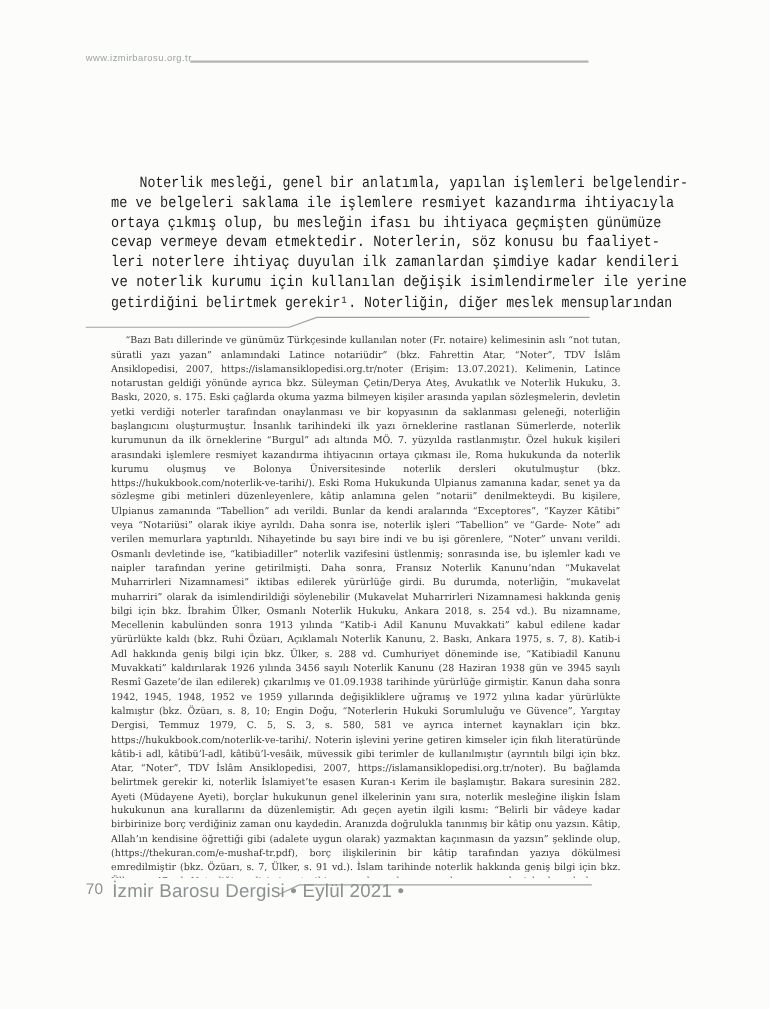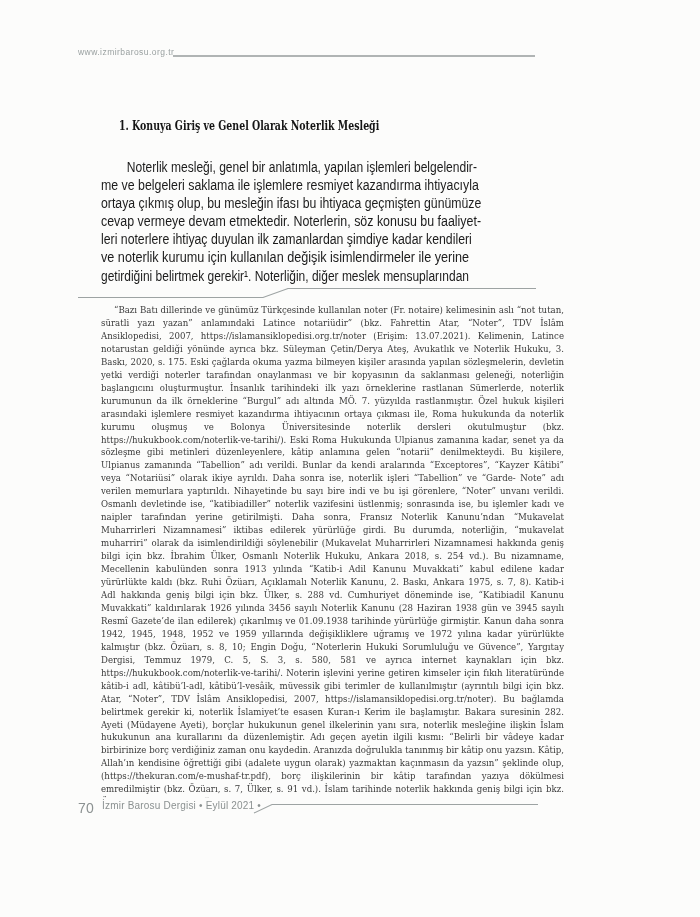--- a/index.html
+++ b/index.html
@@ -4,45 +4,42 @@
 <style>
   html,body{margin:0;padding:0;}
   body{background:#fcfcfb;width:700px;height:917px;overflow:hidden;}
   .sheet{position:absolute;left:16px;top:0;width:700px;height:686px;background:#fcfcfb;}
   .header-url{position:absolute;left:62px;top:47px;font-family:"Liberation Sans",sans-serif;
     font-size:8.5px;letter-spacing:.45px;color:#9aa1a1;}
   .header-rule{position:absolute;left:157px;top:55px;width:362px;height:2px;background:#b0b4b4;}
   .heading-wrap{position:absolute;left:103px;top:117px;}
   .heading{font-family:"DejaVu Serif",serif;font-weight:bold;font-size:13.5px;color:#151515;}
   .body-block{position:absolute;left:85px;top:158px;width:437px;
-    font-family:Liberation Sans, sans-serif;font-size:14px;color:#1c1c1c;}
+    font-family:Liberation Mono, monospace;font-size:14px;color:#1c1c1c;}
   .body-block .line{line-height:18.1px;}
   .body-block .line:first-child{padding-left:30px;}
   .line{display:block;width:max-content;white-space:nowrap;transform-origin:0 0;}
   .rules-layer{position:absolute;left:0;top:0;pointer-events:none;}
   .footnote{position:absolute;left:85px;top:304px;width:463px;height:494px;overflow:hidden;
     font-family:"DejaVu Serif",serif;font-size:8.6px;line-height:12.95px;color:#3a3a3a;
     text-align:justify;text-indent:13px;}
   .footnote .it{}
   .footer-pagenum{position:absolute;left:62px;top:800px;font-family:"Liberation Sans",sans-serif;
     font-size:14px;color:#8b9191;letter-spacing:.2px;}
   .footer-journal{position:absolute;left:86px;top:800px;font-family:"Liberation Sans",sans-serif;
-    font-size:10px;color:#8b9191;letter-spacing:.2px;}
+    font-size:17px;color:#8b9191;letter-spacing:.2px;}
 </style>
 </head>
 <body>
 
 <div class="sheet">
 
   <div class="header-url">www.izmirbarosu.org.tr</div>
   <div class="header-rule"></div>
 
-  <div class="heading-wrap">
-    <div class="line heading" style="transform: scaleX(0.697051);">1. Konuya Giriş ve Genel Olarak Noterlik Mesleği</div>
-  </div>
 
   <div class="body-block">
       <div class="line" style="transform: scaleX(0.860236);">Noterlik mesleği, genel bir anlatımla, yapılan işlemleri belgelendir-</div>
       <div class="line" style="transform: scaleX(0.882828);">me ve belgeleri saklama ile işlemlere resmiyet kazandırma ihtiyacıyla</div>
       <div class="line" style="transform: scaleX(0.875752);">ortaya çıkmış olup, bu mesleğin ifası bu ihtiyaca geçmişten günümüze</div>
       <div class="line" style="transform: scaleX(0.88641);">cevap vermeye devam etmektedir. Noterlerin, söz konusu bu faaliyet-</div>
       <div class="line" style="transform: scaleX(0.87751);">leri noterlere ihtiyaç duyulan ilk zamanlardan şimdiye kadar kendileri</div>
       <div class="line" style="transform: scaleX(0.902893);">ve noterlik kurumu için kullanılan değişik isimlendirmeler ile yerine</div>
       <div class="line" style="transform: scaleX(0.855186);">getirdiğini belirtmek gerekir¹. Noterliğin, diğer meslek mensuplarından</div>
     </div>

